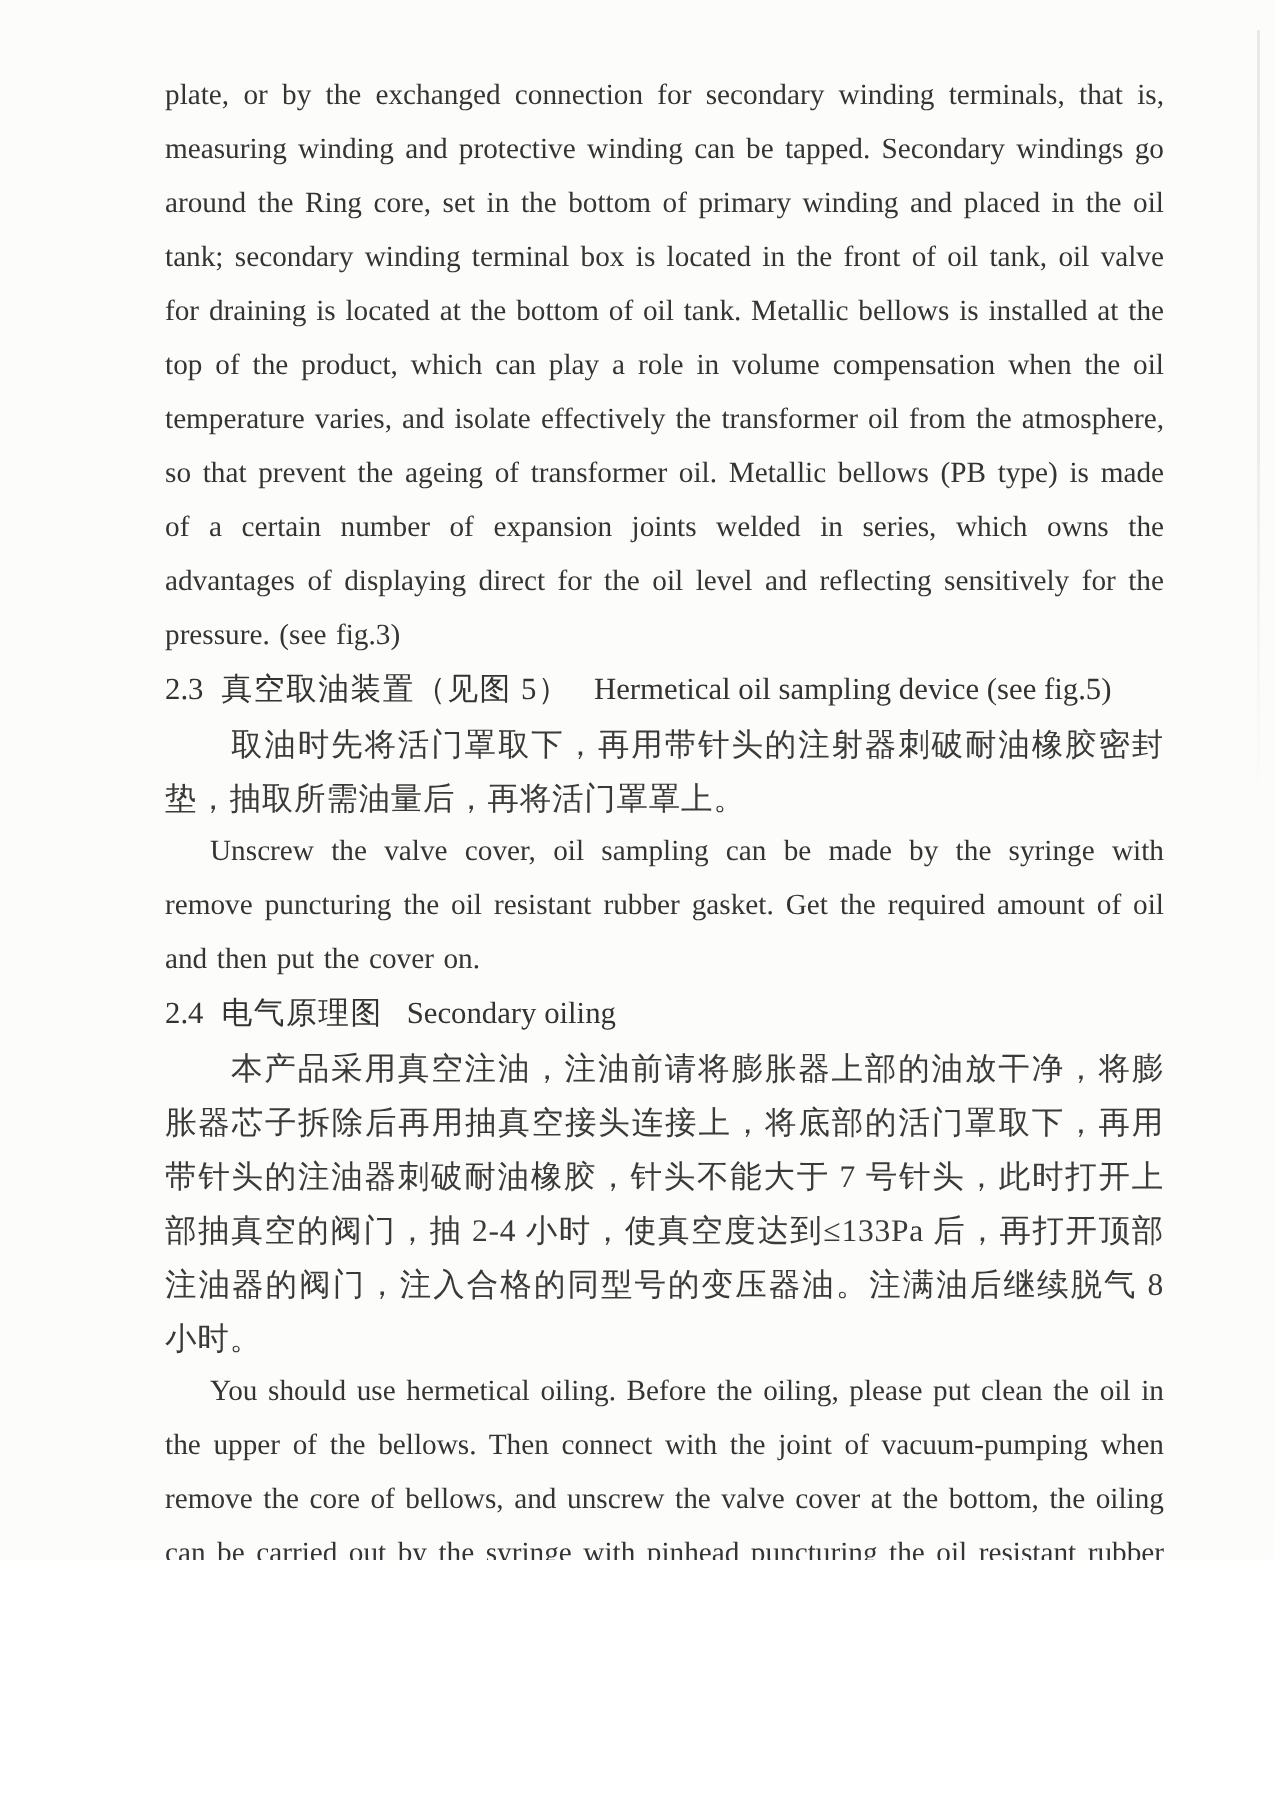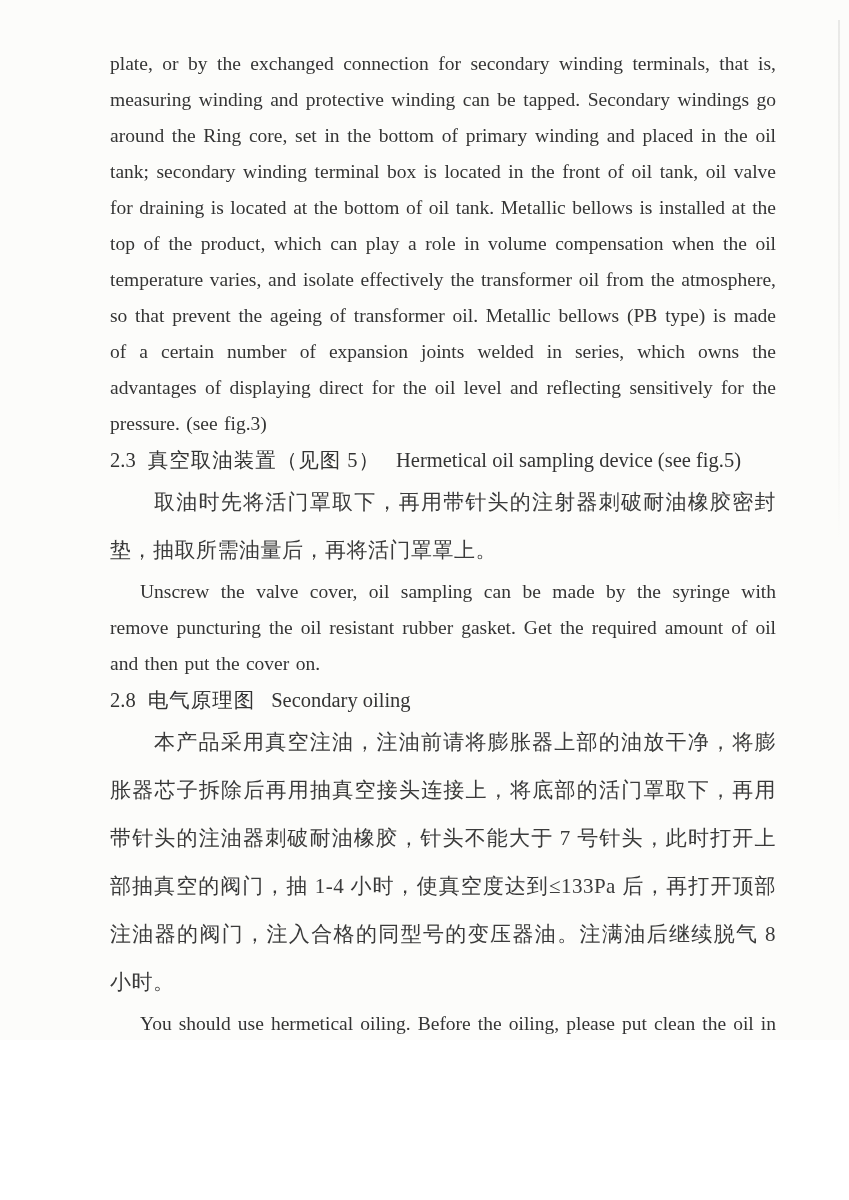--- a/index.html
+++ b/index.html
@@ -27,21 +27,21 @@
     text-align: justify;
     word-spacing: 1.5px;
     color: #343434;
   }
   .no-indent { text-indent: 0; }
   .indent-en { text-indent: 30px; }
   .gap-top { margin-top: 0; }
   .zh-para {
     margin: 0;
     font-size: 21px;
-    line-height: 48px;
+    line-height: 36px;
     letter-spacing: 0.5px;
     text-align: justify;
     text-indent: 44px;
     color: #3a3a3a;
   }
   .heading {
     font-size: 20.5px;
     line-height: 36px;
     white-space: nowrap;
     color: #333333;
@@ -104,24 +104,24 @@
 
     <div class="heading">
       <span class="sec-num">2.3</span><span class="sec-zh">真空取油装置（见图 5）</span><span class="sec-en">Hermetical oil sampling device (see fig.5)</span>
     </div>
 
     <p class="zh-para">取油时先将活门罩取下，再用带针头的注射器刺破耐油橡胶密封垫，抽取所需油量后，再将活门罩罩上。</p>
 
     <p class="para indent-en">Unscrew the valve cover, oil sampling can be made by the syringe with remove puncturing the oil resistant rubber gasket. Get the required amount of oil and then put the cover on.</p>
 
     <div class="heading">
-      <span class="sec-num">2.8</span><span class="sec-zh">电气原理图</span><span class="sec-en">Secondary oiling</span>
+      <span class="sec-num">2.4</span><span class="sec-zh">电气原理图</span><span class="sec-en">Secondary oiling</span>
     </div>
 
-    <p class="zh-para">本产品采用真空注油，注油前请将膨胀器上部的油放干净，将膨胀器芯子拆除后再用抽真空接头连接上，将底部的活门罩取下，再用带针头的注油器刺破耐油橡胶，针头不能大于 7 号针头，此时打开上部抽真空的阀门，抽 1-4 小时，使真空度达到≤133Pa 后，再打开顶部注油器的阀门，注入合格的同型号的变压器油。注满油后继续脱气 8 小时。</p>
+    <p class="zh-para">本产品采用真空注油，注油前请将膨胀器上部的油放干净，将膨胀器芯子拆除后再用抽真空接头连接上，将底部的活门罩取下，再用带针头的注油器刺破耐油橡胶，针头不能大于 7 号针头，此时打开上部抽真空的阀门，抽 2-4 小时，使真空度达到≤133Pa 后，再打开顶部注油器的阀门，注入合格的同型号的变压器油。注满油后继续脱气 8 小时。</p>
 
     <p class="para indent-en gap-top">You should use hermetical oiling. Before the oiling, please put clean the oil in the upper of the bellows. Then connect with the joint of vacuum-pumping when remove the core of bellows, and unscrew the valve cover at the bottom, the oiling can be carried out by the syringe with pinhead puncturing the oil resistant rubber gasket (notes, the pinhead can not exceed the type No.7). At this moment,</p>
 
   </main>
 
   <div class="page-number">5</div>
 
   <span class="stray stray-slash">/</span>
 
   <span class="stray stray-plus">+</span>

